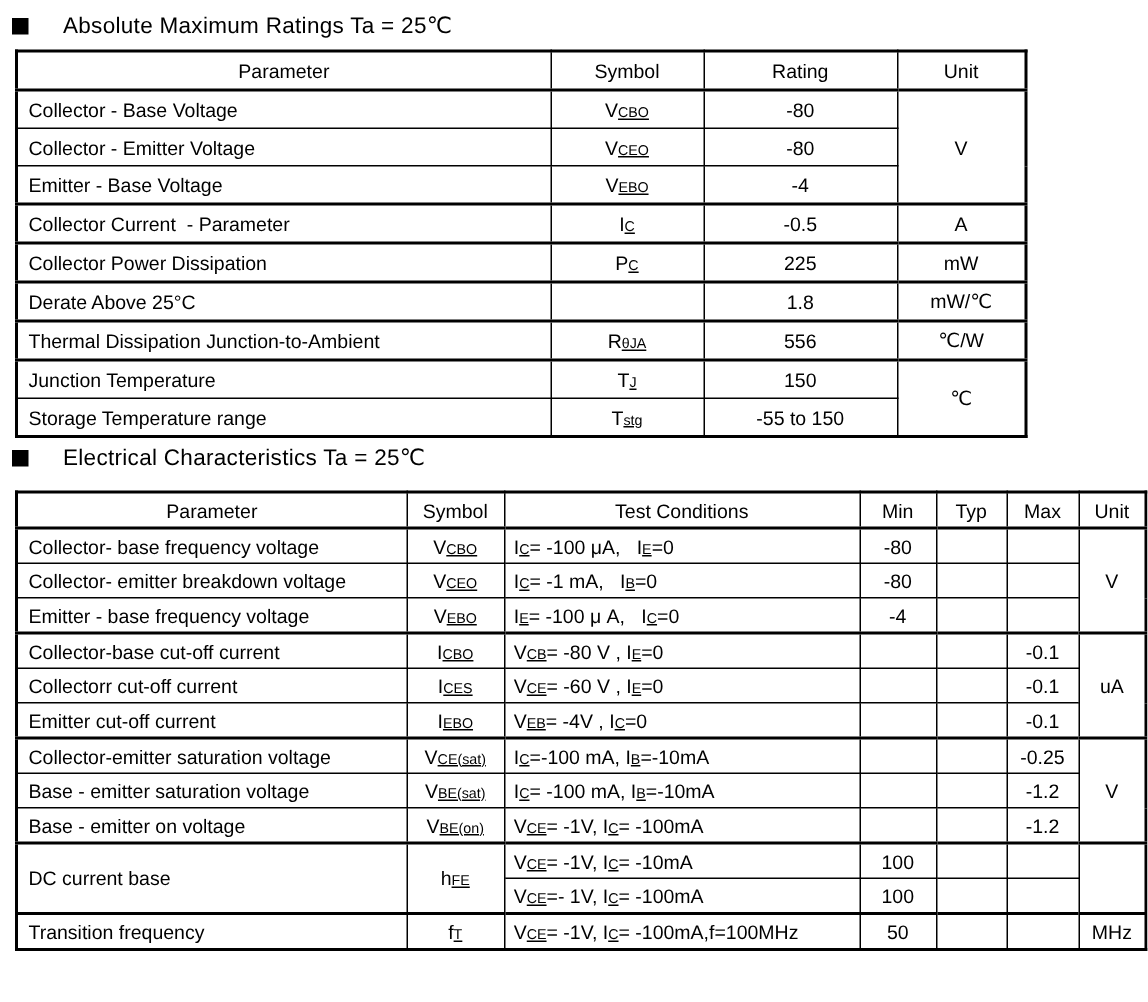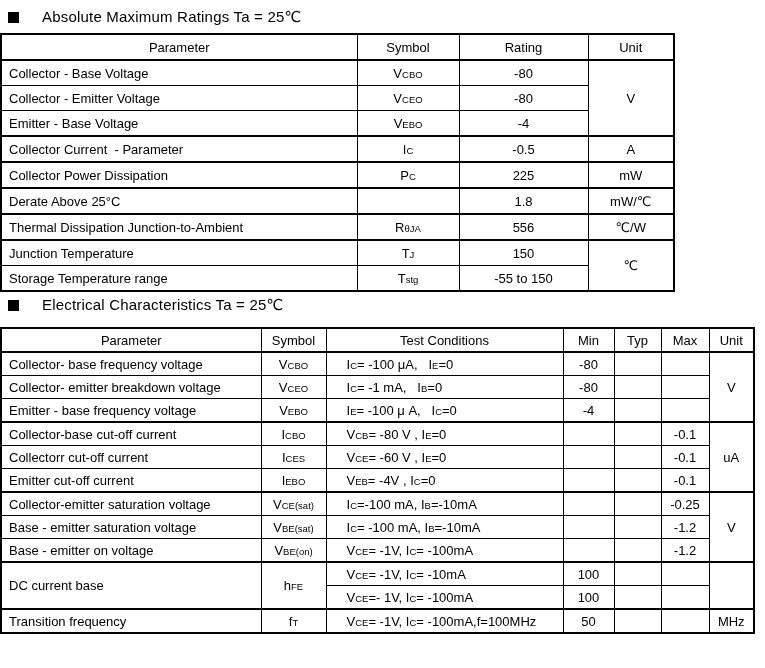--- a/index.html
+++ b/index.html
@@ -12,35 +12,35 @@
     display:flex;align-items:center;gap:23px;
     font-size:15px;letter-spacing:.2px;
     margin:0 0 0 8px;height:18px;
   }
   .sec-title .sq{width:11px;height:11px;background:#000;flex:0 0 auto;}
   #title1{padding-top:8px;}
   #title2{margin-top:4px;}
 
   table{
     border-collapse:collapse;table-layout:fixed;
-    border:2px solid #000;
+    margin-left:10px;border:2px solid #000;
   }
   #table1{margin-top:7px;}
   #table2{margin-top:13px;}
   th,td{
     border:1px solid #000;
     font-size:13px;font-weight:normal;
     text-align:center;vertical-align:middle;
     padding:0;overflow:hidden;white-space:pre;
   }
   #table1 th,#table1 td{height:24px;}
   #table2 th,#table2 td{height:22px;}
   td.param{text-align:left;padding-left:7px;}
-  td.cond{text-align:left;padding-left:20px;}
-  .sub{font-size:9.5px;}
+  td.cond{text-align:left;padding-left:6px;}
+  .sub{font-size:9.5px;text-decoration:underline;}
   tr.gb th,tr.gb td{border-bottom-width:2px;}
   .gbc{border-bottom-width:2px !important;}
 </style>
 </head>
 <body>
 
 <div id="title1" class="sec-title">
   <span class="sq"></span>
   <span>Absolute Maximum Ratings Ta = 25℃</span>
 </div>

